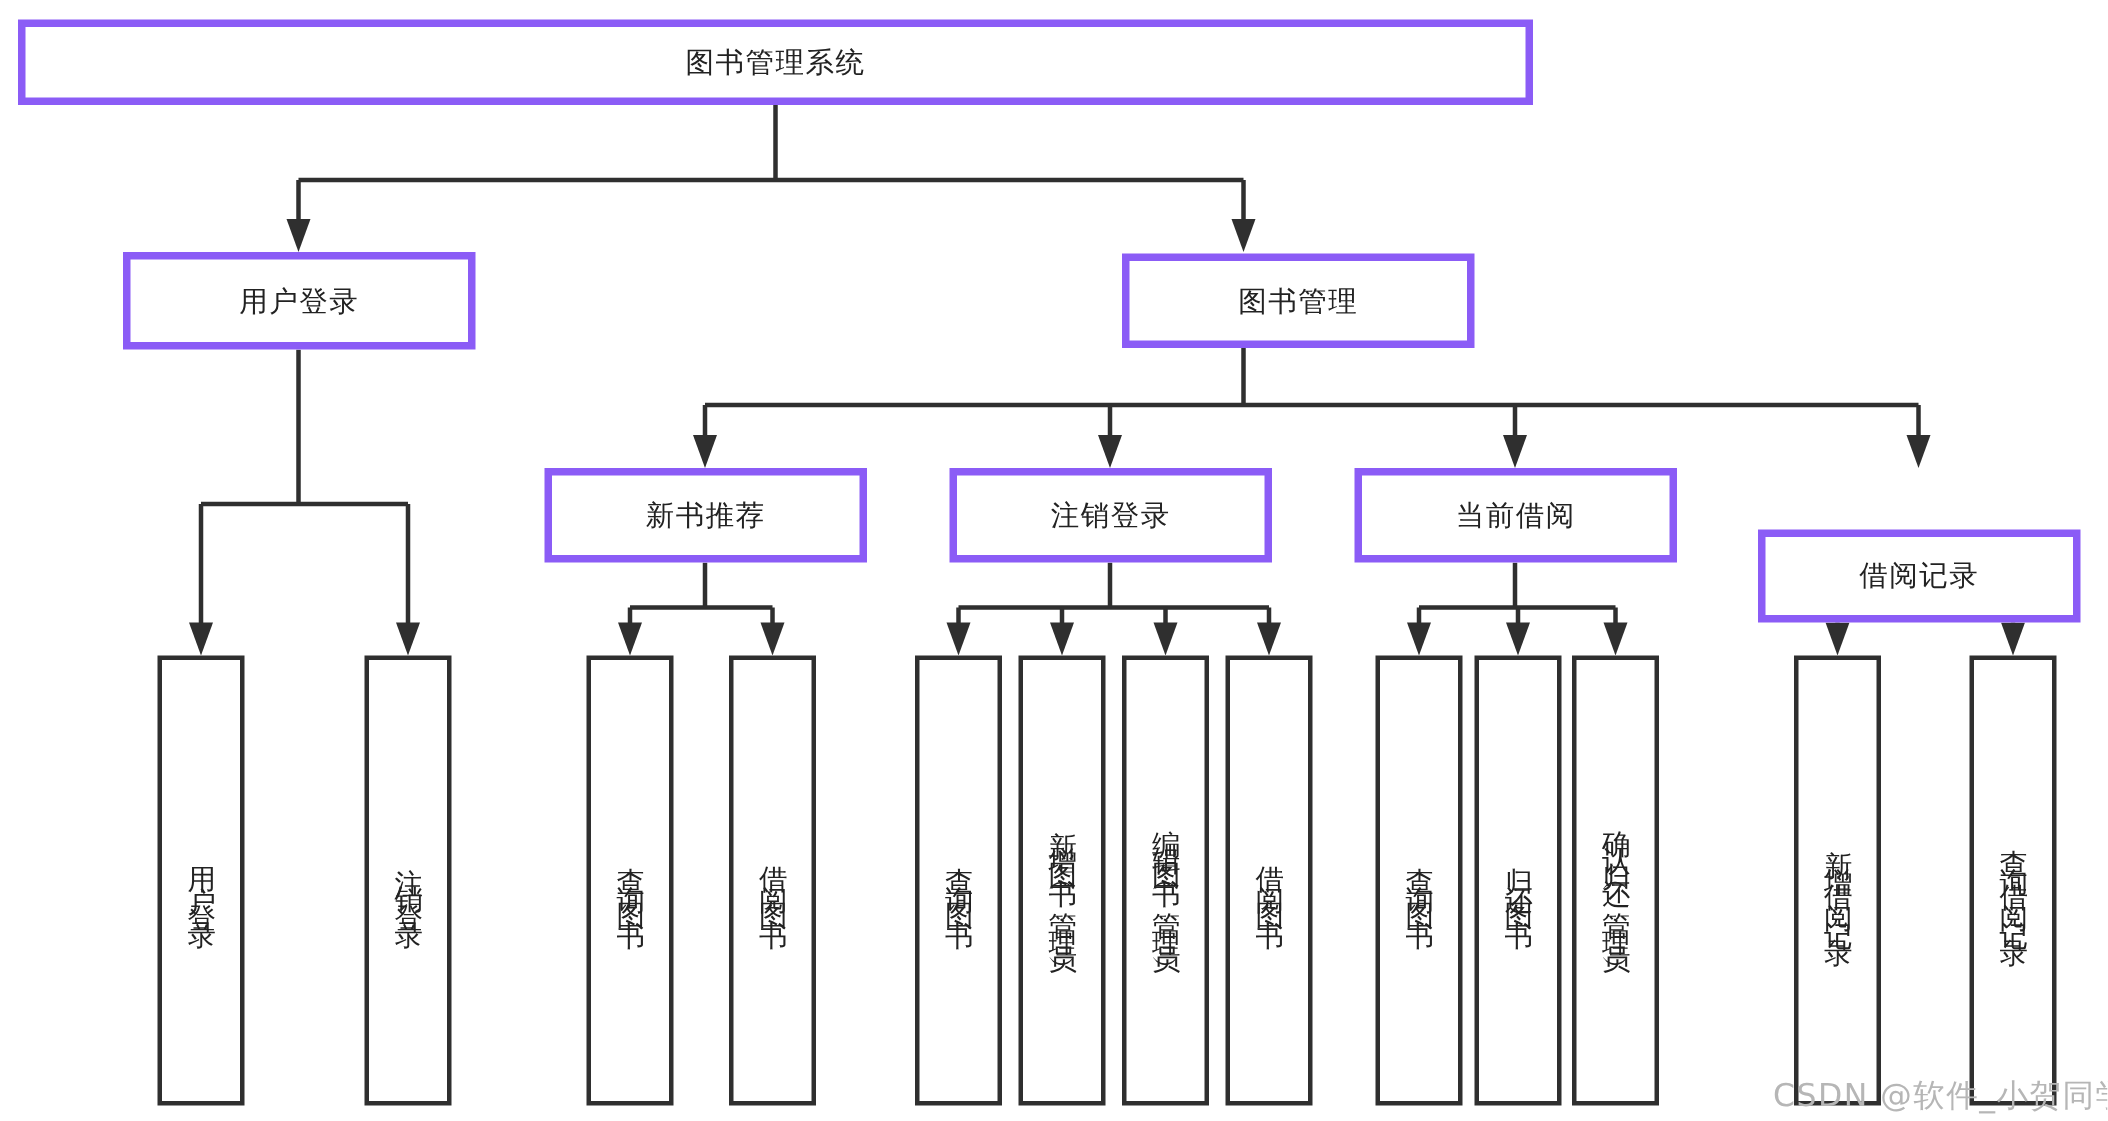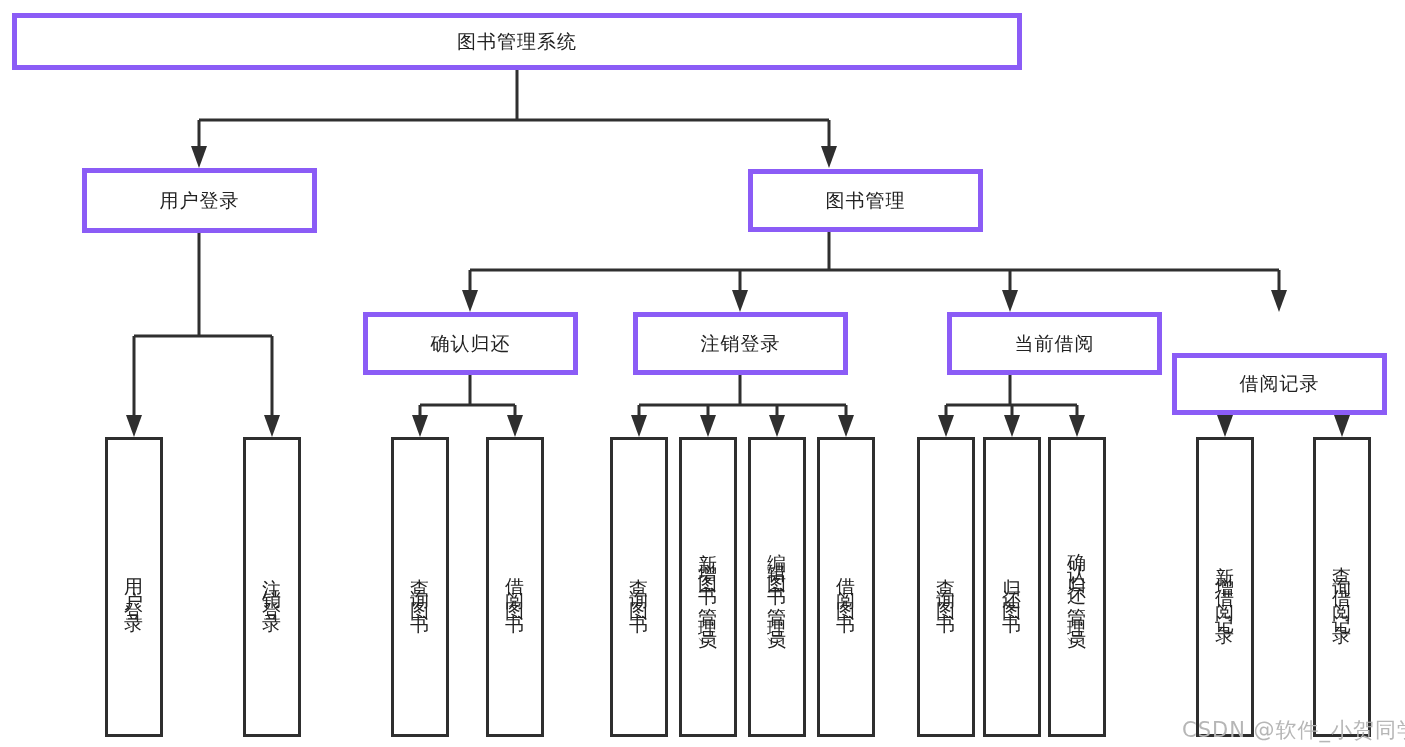--- a/index.html
+++ b/index.html
@@ -121,26 +121,26 @@
   </div>
 
   <div class="hnode" style="left:82px; top:168px; width:235px; height:65px;">
     <span>用户登录</span>
   </div>
   <div class="hnode" style="left:712px; top:169px; width:235px; height:63px;margin-left:36px;">
     <span>图书管理</span>
   </div>
 
   <div class="hnode" style="left:363px; top:312px; width:215px; height:63px;">
-    <span>确认归还</span>
+    <span>新书推荐</span>
   </div>
   <div class="hnode" style="left:633px; top:312px; width:215px; height:63px;">
     <span>注销登录</span>
   </div>
-  <div class="hnode" style="left:903px; top:312px; width:215px; height:63px;margin-left:44px;">
+  <div class="hnode" style="left:903px; top:312px; width:215px; height:63px;">
     <span>当前借阅</span>
   </div>
   <div class="hnode" style="left:1172px; top:313px; width:215px; height:62px;margin-top:40px;">
     <span>借阅记录</span>
   </div>
 
   <div class="vnode" style="left:105px;">
     <span class="vtext">用户登录</span>
   </div>
   <div class="vnode" style="left:243px;">

